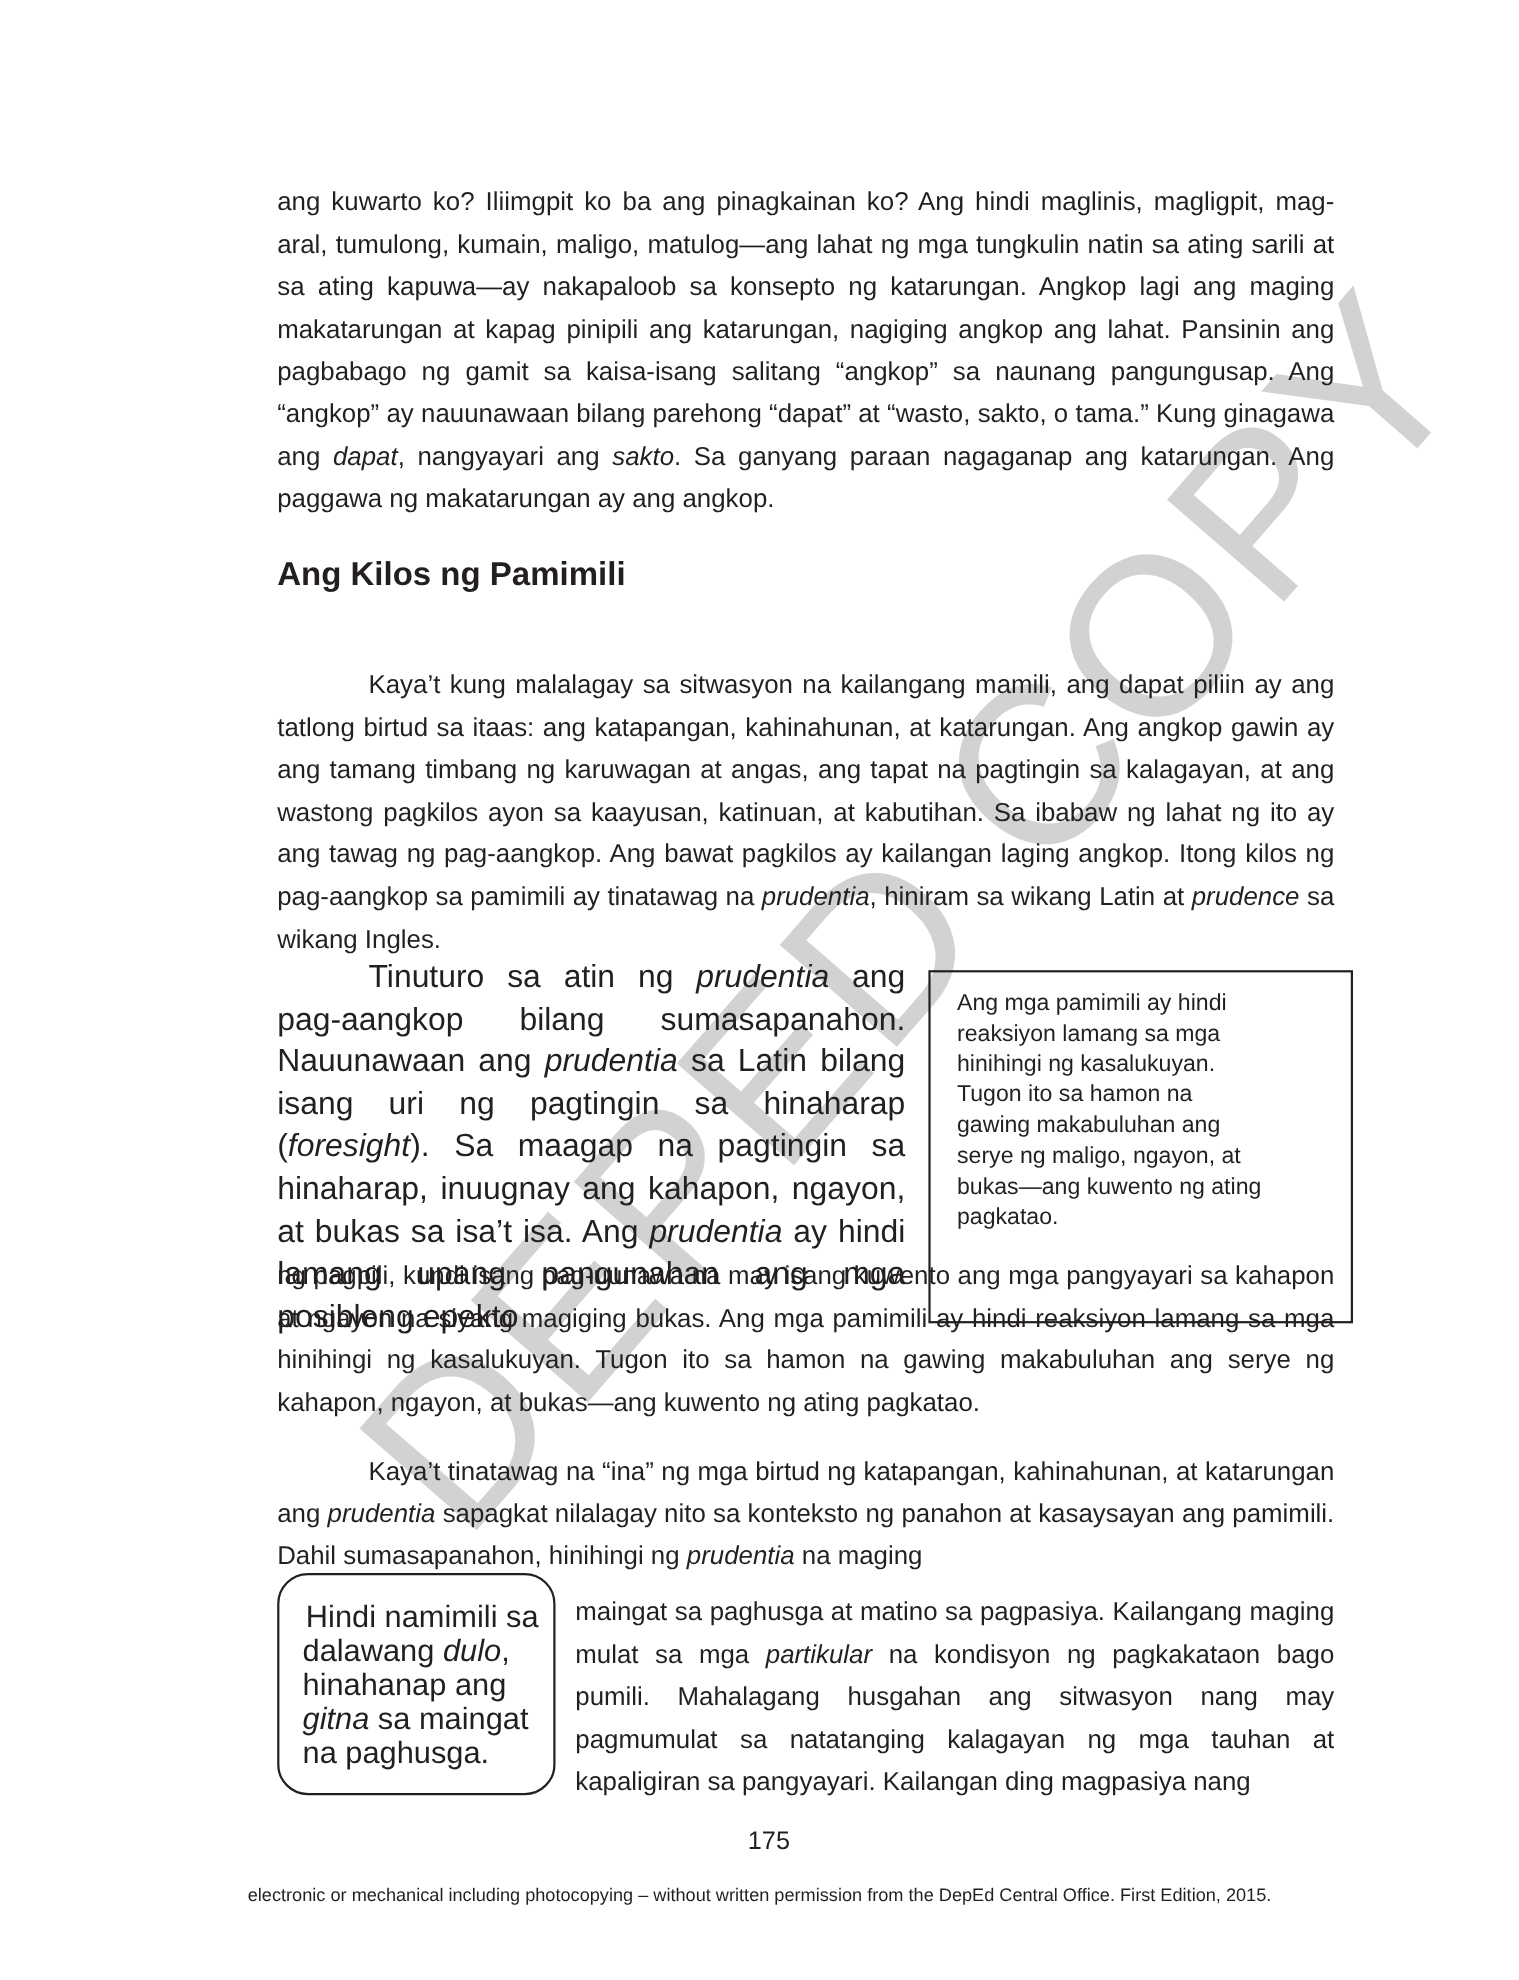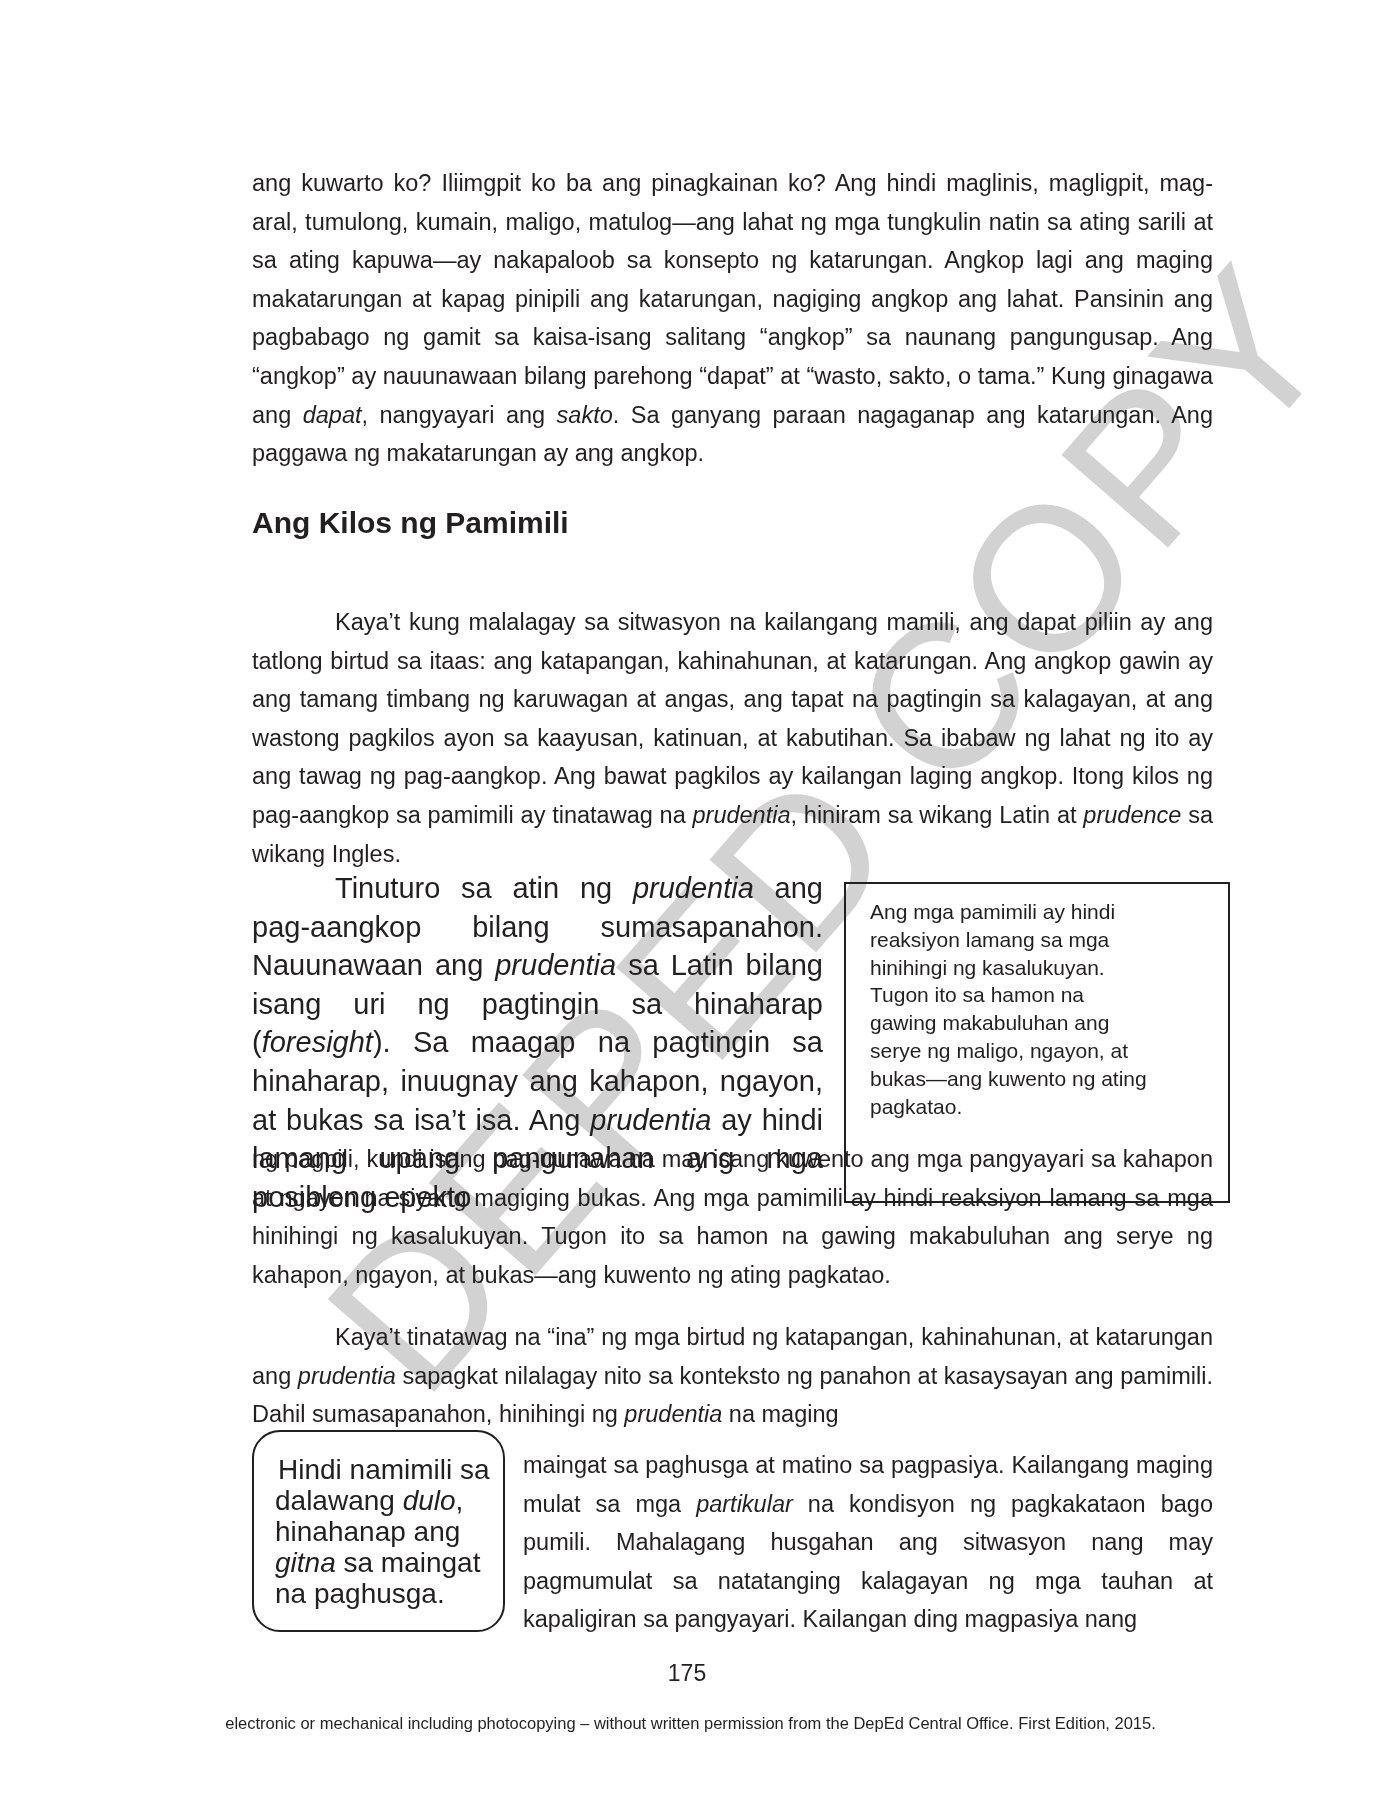--- a/index.html
+++ b/index.html
@@ -21,21 +21,21 @@
                  line-height: 38.6px; text-align: justify; margin-top: 12px; }
   .para4-right p { margin: 0; }
   .box1 { position: absolute; left: 844px; top: 882px; width: 366px; height: 317px;
           border: 2.5px solid #231f20; box-sizing: content-box; padding-left: 16px; }
   .box1-text { position: absolute; left: 24px; top: 14px; width: 335px; font-size: 21px;
                line-height: 27.8px; }
   .box2 { position: absolute; left: 252px; top: 1430px; width: 249px; height: 198px;
           border: 2.5px solid #231f20; border-radius: 28px; }
   .box2-text { position: absolute; left: 21px; top: 10px; width: 225px; font-size: 28px;
                line-height: 31px; margin-top: 12px; }
-  .pagenum { position: absolute; left: 4px; width: 1366px; top: 1660px; text-align: center;
+  .pagenum { position: absolute; left: 16px; width: 1366px; top: 1660px; text-align: center;
              font-size: 23px; }
   .footer { position: absolute; left: 0; width: 1381px; top: 1710px; text-align: center;
             font-size: 16.5px; line-height: 26px; }
   .footer div { white-space: nowrap; }
   .watermark { position: absolute; left: 180px; top: 840px; width: 1100px; text-align: center;
                font-size: 205px; font-weight: normal; color: #d2d2d2; letter-spacing: 6px;
                transform: rotate(-49deg); transform-origin: 50% 50%; white-space: nowrap;
                pointer-events: none; line-height: 1; z-index: 0; }
   .content { position: relative; z-index: 1; }
   em { font-style: italic; }

